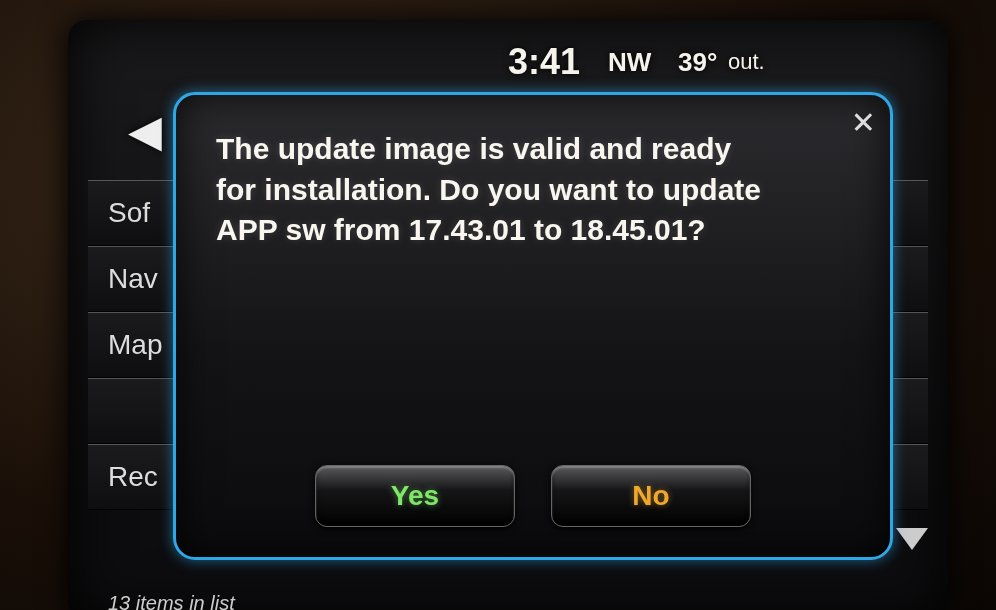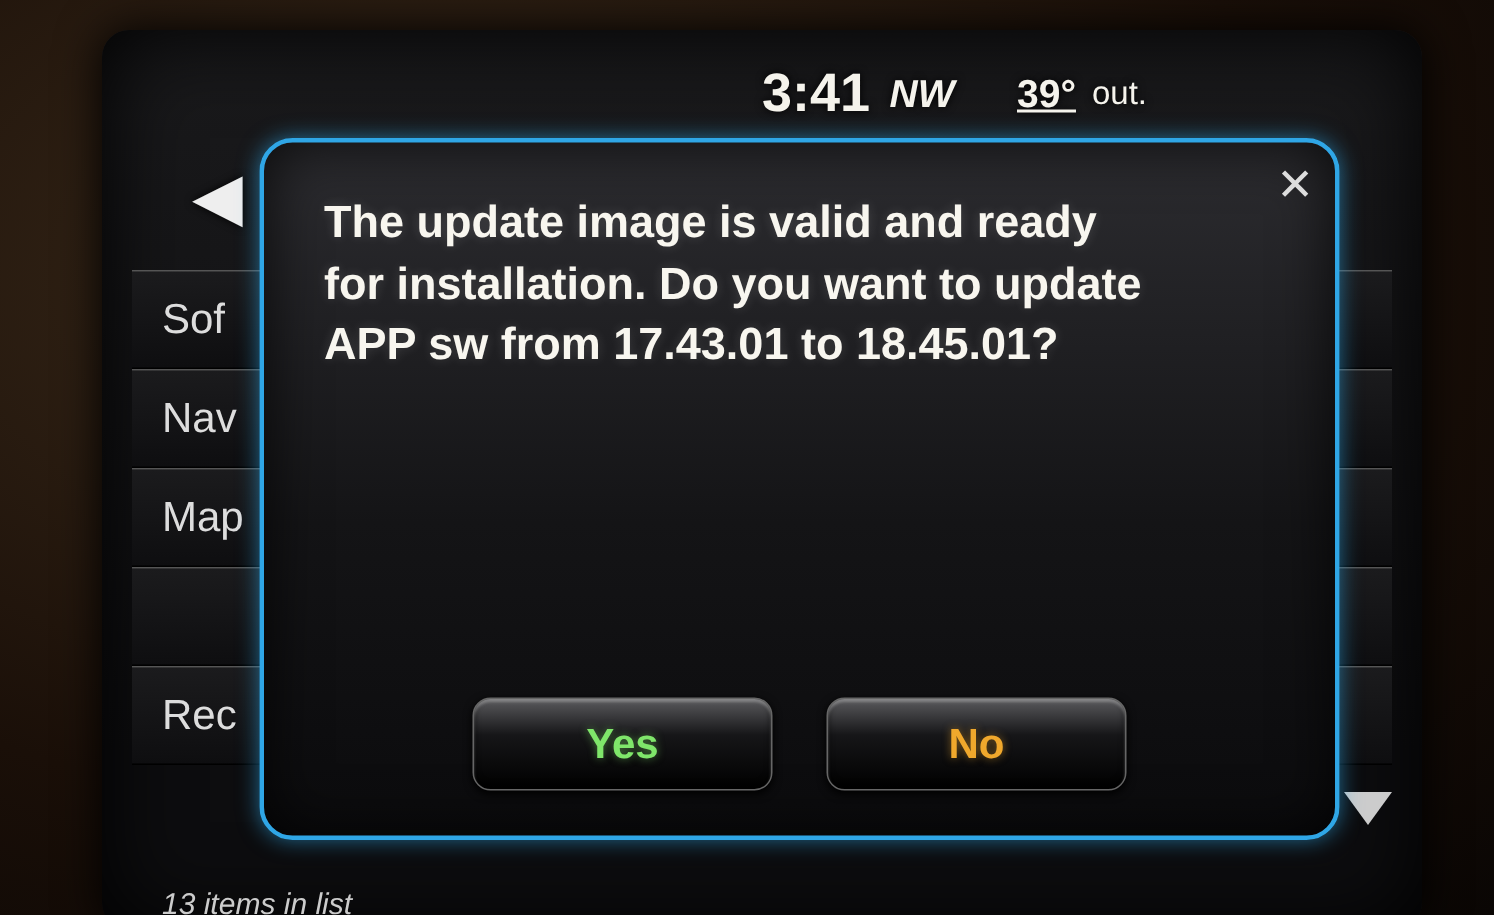--- a/index.html
+++ b/index.html
@@ -32,22 +32,22 @@
     width: 100%;
     height: 48px;
     display: flex;
     align-items: center;
     color: #f5f3ec;
     font-weight: bold;
     text-shadow: 0 0 6px #000;
   }
   .sb-radio { position: absolute; left: 130px; font-size: 28px; display:flex; align-items:center; gap:8px;}
   .sb-clock { position: absolute; left: 420px; font-size: 36px; margin-left: 20px; }
-  .sb-compass { position: absolute; left: 525px; font-size: 26px; font-style: italic; }
-  .sb-temp { position: absolute; left: 610px; font-size: 26px; text-decoration: underline; }
+  .sb-compass { position: absolute; left: 540px; font-size: 26px; }
+  .sb-temp { position: absolute; left: 610px; font-size: 26px; }
   .sb-out  { position: absolute; left: 660px; font-size: 22px; font-weight: normal; }
 
   .antenna-icon { width:18px; height:18px; }
 
   
   .back-arrow {
     position: absolute;
     left: 60px;
     top: 85px;
     color: #eee;

